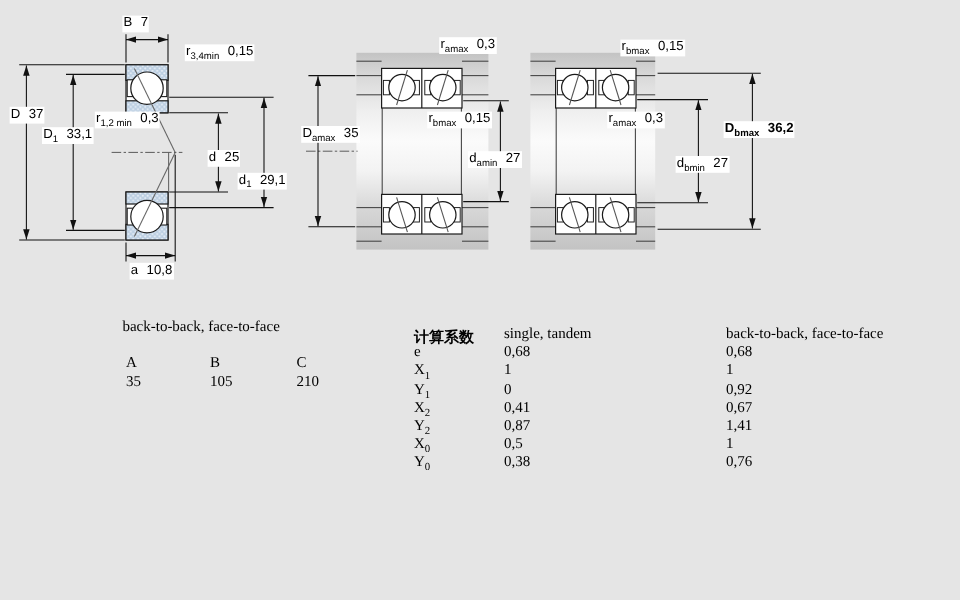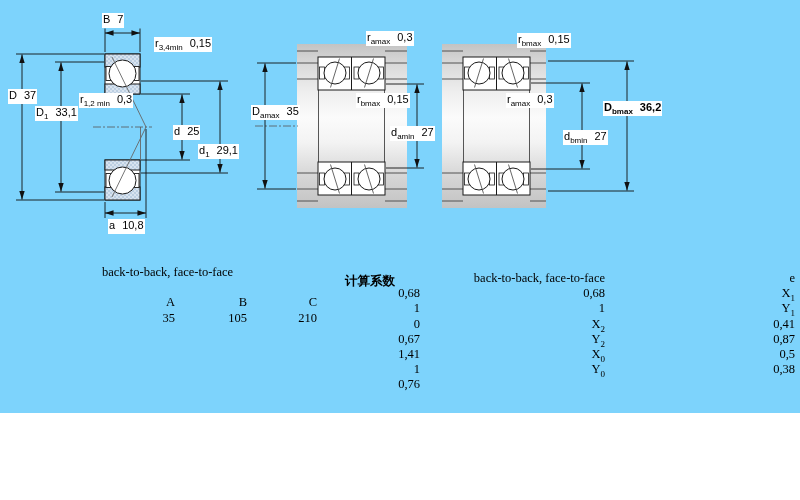--- a/index.html
+++ b/index.html
@@ -1,17 +1,17 @@
 <!DOCTYPE html>
 <html><head>
 <meta charset="utf-8">
 <style>
   html,body{margin:0;padding:0;background:#fff;}
-  #page{position:relative;width:800px;height:413px;background:#7dd3fc;overflow:hidden;
-        font-family:"Liberation Sans",sans-serif;color:#000;text-align:right;}
+  #page{position:relative;width:800px;height:500px;background:#e5e5e5;overflow:hidden;
+        font-family:"Liberation Sans",sans-serif;color:#000;}
   #drawing-svg{position:absolute;left:0;top:0;}
   
   .dl{position:absolute;font-size:11px;line-height:13px;white-space:nowrap;
       background:#ffffff;padding:0 1px;color:#000;}
   .dl sub{font-size:8px;line-height:1;}
   .dl .v{margin-left:7px;}
   
   .ser{font-family:"Liberation Serif","DejaVu Serif",serif;}
   .tbl-title{position:absolute;font-size:13px;font-weight:bold;white-space:nowrap;}
   .tbl-sub{position:absolute;font-size:12.5px;white-space:nowrap;}
@@ -235,32 +235,34 @@
     <div class="cell">B</div>
     <div class="cell">C</div>
     <div class="cell">35</div>
     <div class="cell">105</div>
     <div class="cell">210</div>
   </div>
 
   <div class="tbl-title cjk" style="left:345px;top:249px;margin-top:24px;">计算系数</div>
   <div class="factors-grid ser">
     <div class="cell"></div>
+    <div class="cell">single, tandem</div>
     <div class="cell">back-to-back, face-to-face</div>
 
     <div class="cell sym"><span>e</span><sub></sub></div>
     <div class="cell">0,68</div>
     <div class="cell">0,68</div>
 
     <div class="cell sym"><span>X</span><sub>1</sub></div>
     <div class="cell">1</div>
     <div class="cell">1</div>
 
     <div class="cell sym"><span>Y</span><sub>1</sub></div>
     <div class="cell">0</div>
+    <div class="cell">0,92</div>
 
     <div class="cell sym"><span>X</span><sub>2</sub></div>
     <div class="cell">0,41</div>
     <div class="cell">0,67</div>
 
     <div class="cell sym"><span>Y</span><sub>2</sub></div>
     <div class="cell">0,87</div>
     <div class="cell">1,41</div>
 
     <div class="cell sym"><span>X</span><sub>0</sub></div>

